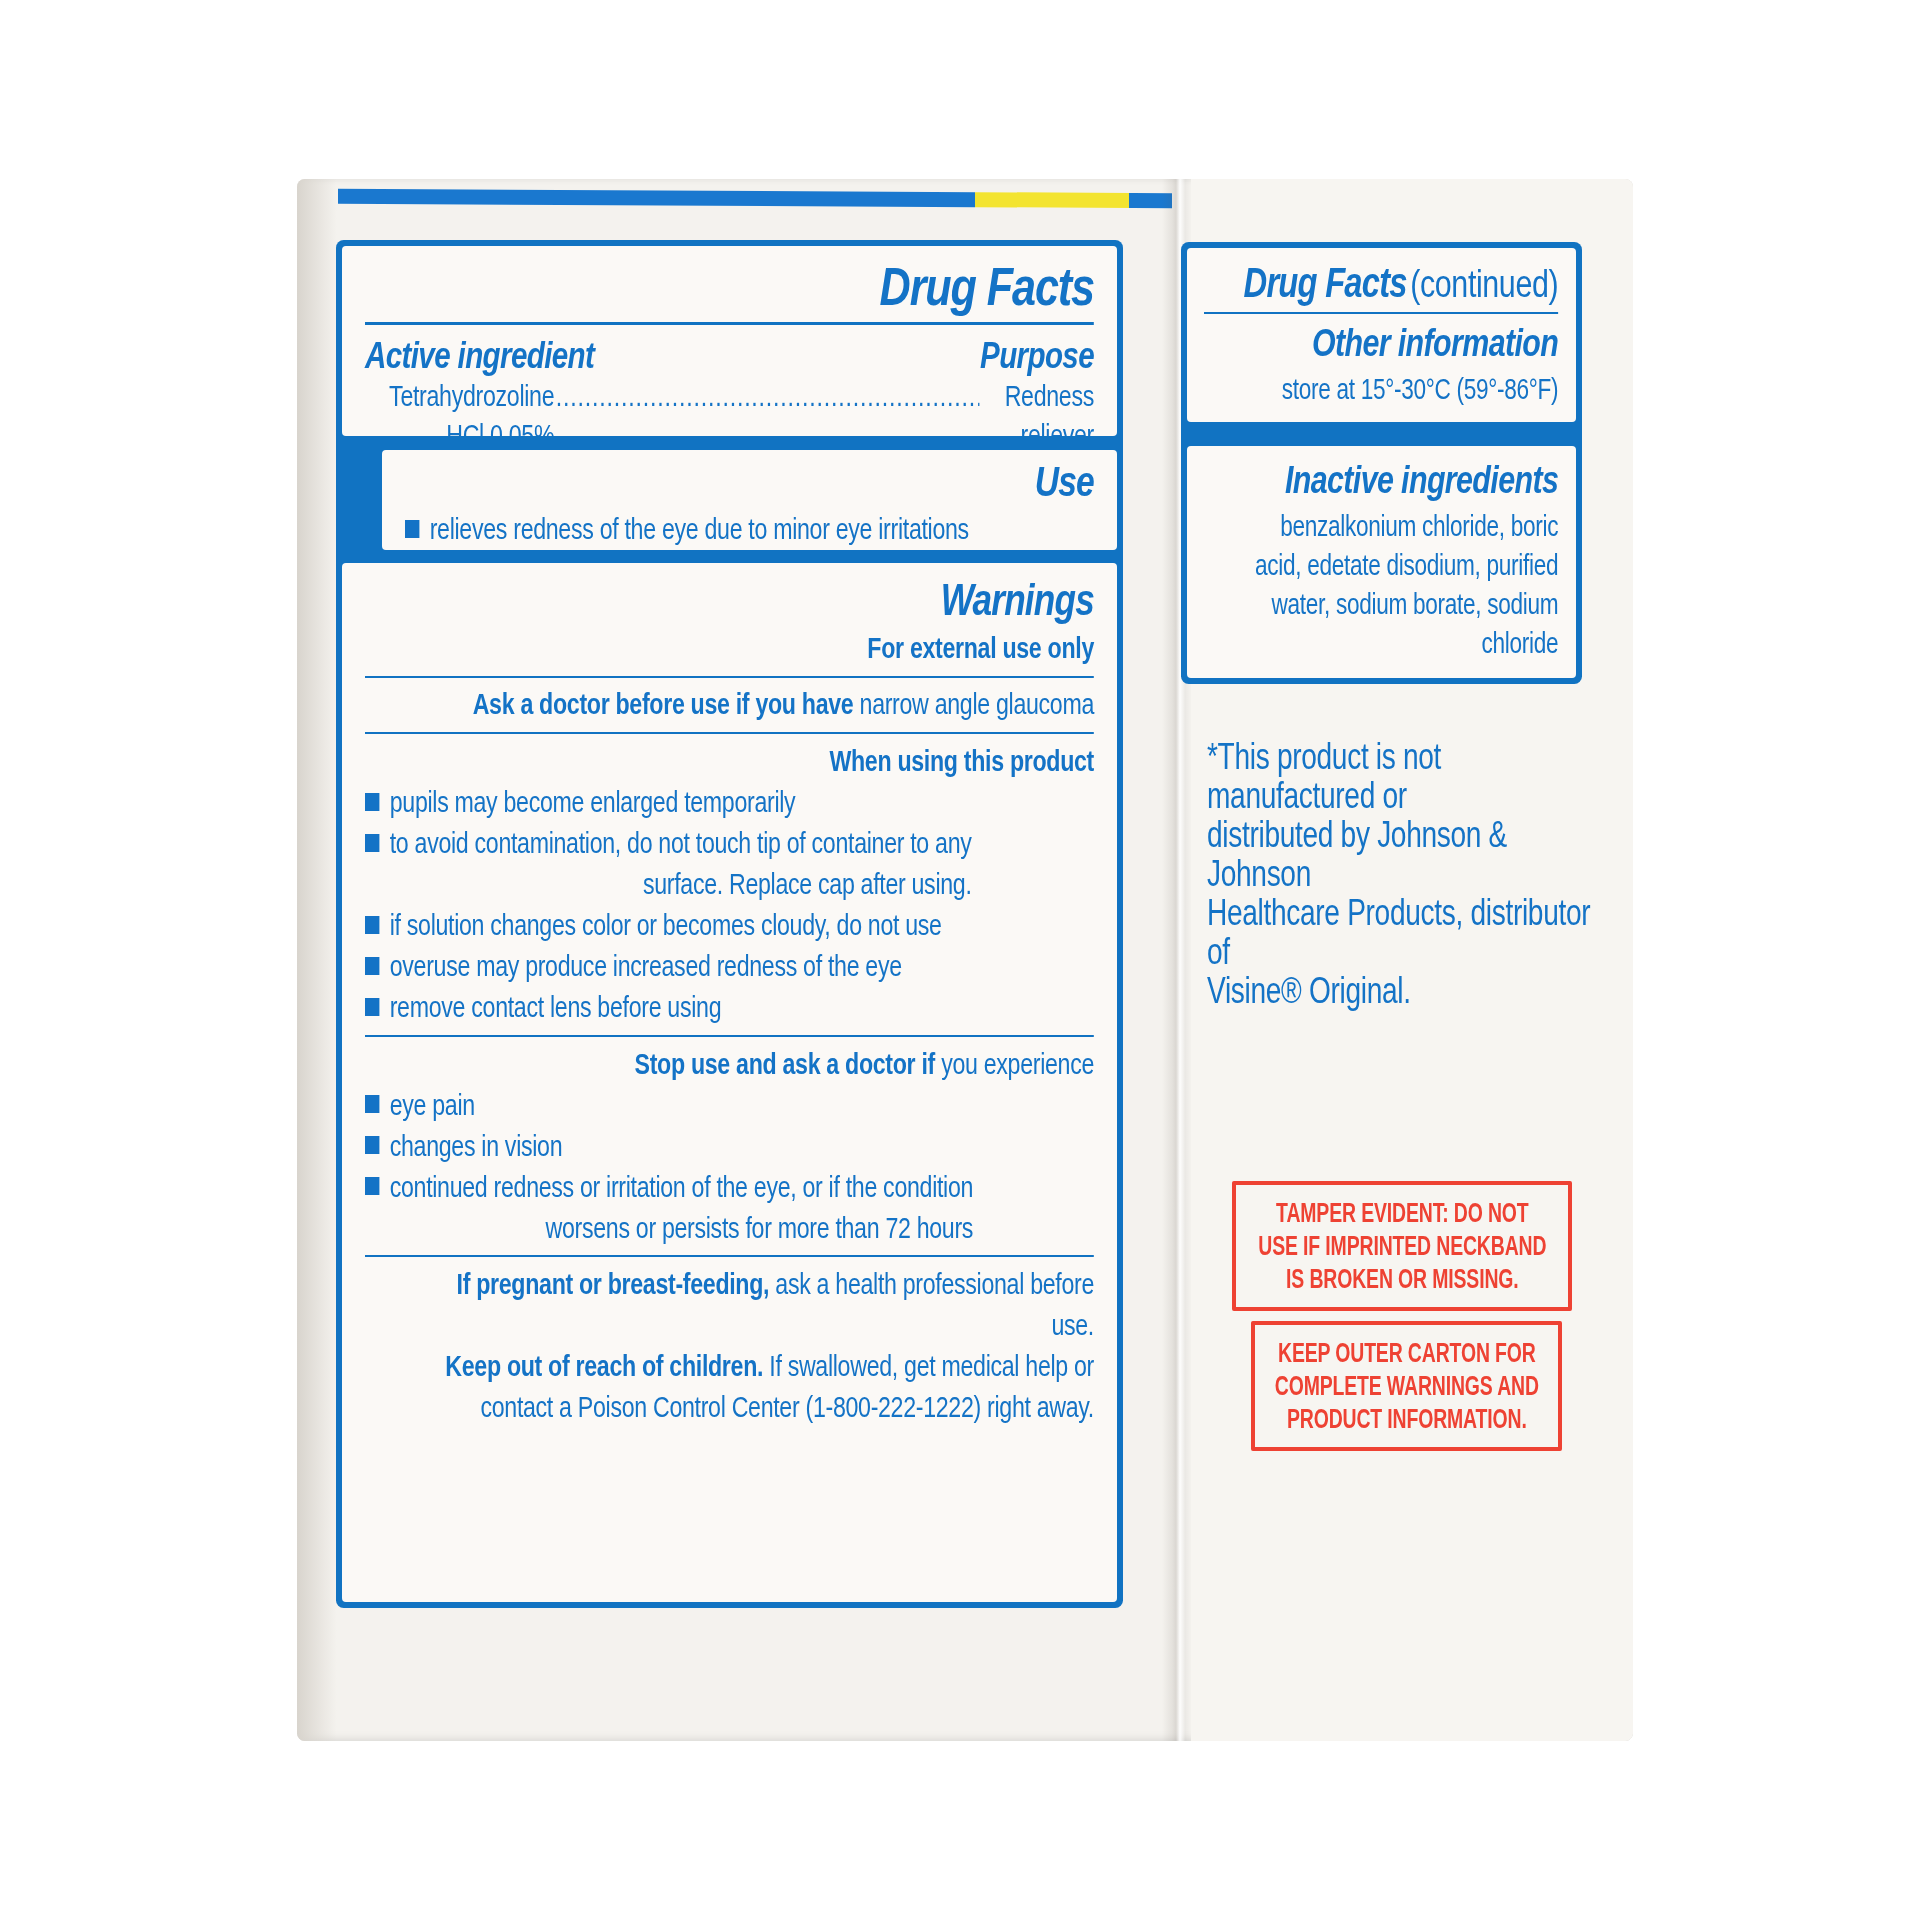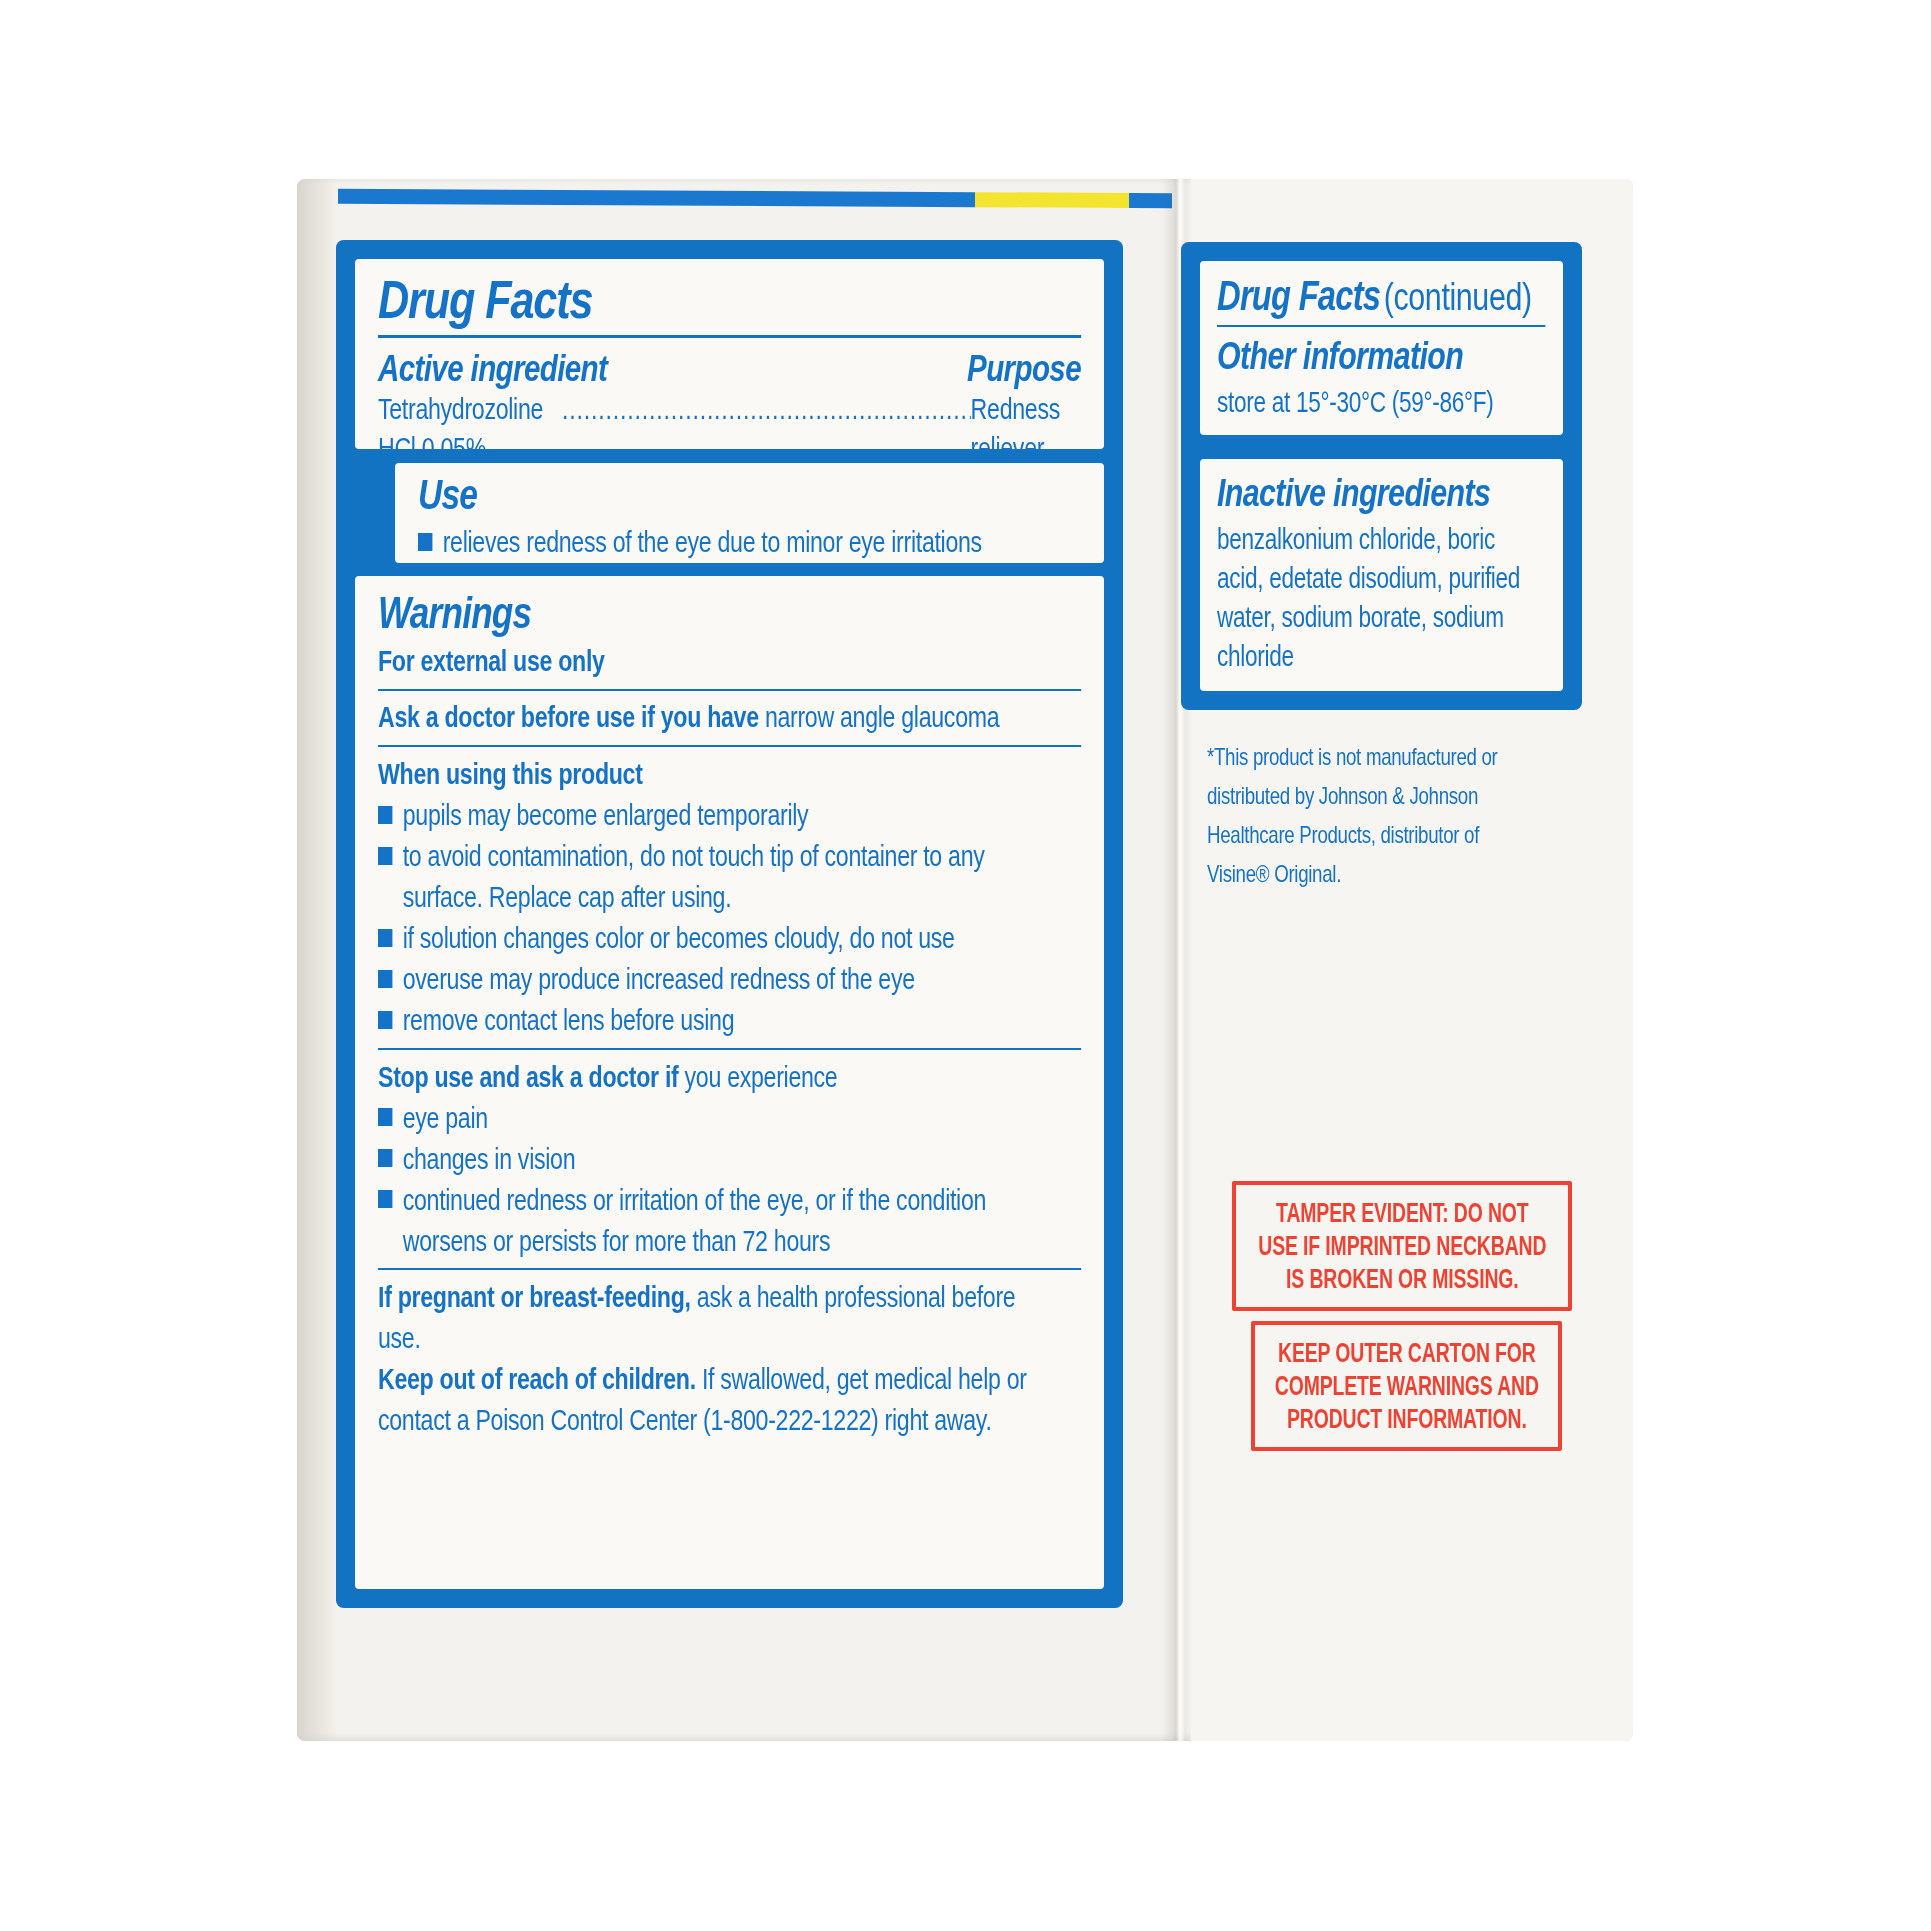--- a/index.html
+++ b/index.html
@@ -25,21 +25,21 @@
   .top-strip{position:absolute;left:41px;top:11.6px;width:834px;height:14.5px;
     background:linear-gradient(90deg,#1a78cf 0%,#1a78cf 76.4%,#f3e430 76.4%,#f3e430 94.9%,#1a78cf 94.9%,#1a78cf 100%);
     transform:skewY(.3deg);}
 
   
   .sq80{width:125%;transform:scaleX(.8);transform-origin:0 0;}
   .sq78{width:128.2%;transform:scaleX(.78);transform-origin:0 0;}
   .sq72{width:138.9%;transform:scaleX(.72);transform-origin:0 0;}
 
   
-  .panel{position:absolute;background:var(--blue-border);border-radius:7.7px;display:flex;flex-direction:column;gap:13.5px;padding:19px;}
+  .panel{position:absolute;background:var(--blue-border);border-radius:7.7px;display:flex;flex-direction:column;gap:13.5px;padding:6px;text-align:right;}
   .panel-left{left:39px;top:61px;width:787px;height:1368px;}
   .panel-right{left:884px;top:63px;width:401px;gap:24px;}
   .pbox{background:var(--paper);border-radius:3.9px;padding:9.7px 23px 11.6px;color:var(--blue);overflow:hidden;position:relative;}
   .panel-left .pbox1{flex:0 0 190px;}
   .panel-left .pbox2{flex:0 0 100px;margin-left:40px;}
   .panel-left .pbox3{flex:1 1 auto;}
   .panel-left .pbox4{flex:0 0 141px;}
 
   .df-title{font-size:54px;font-weight:bold;font-style:italic;letter-spacing:-1.4px;line-height:1.05;margin:1.9px 0 7.7px;}
   .df-title-sm{font-size:42px;font-weight:bold;font-style:italic;letter-spacing:-1px;line-height:1.1;display:inline;}
@@ -63,21 +63,21 @@
   .sqr{flex:0 0 auto;width:18.3px;height:18.3px;background:var(--blue);margin:10.6px 12.6px 0 0;}
 
   .dir-row{display:flex;align-items:flex-start;padding-right:58px;}
   .arrow{position:absolute;right:27px;bottom:31px;width:0;height:0;
     border-left:25px solid var(--blue);border-top:15.4px solid transparent;border-bottom:15.4px solid transparent;}
 
   .rp-txt{font-size:29px;line-height:39px;letter-spacing:-0.4px;}
 
   
   .disclaimer{position:absolute;left:910px;top:558px;width:398px;color:var(--blue);
-    font-size:24px;line-height:39px;letter-spacing:-0.4px;}
+    font-size:36px;line-height:39px;letter-spacing:-0.4px;}
 
   .red-box{position:absolute;border:4.8px solid var(--red);border-radius:1.9px;color:var(--red);
     font-weight:bold;text-align:center;padding:11.6px 7.7px;background:transparent;}
   .red-box .inner{font-size:27px;line-height:33px;letter-spacing:-0.2px;}
   .tamper{left:935px;top:1002px;width:340px;}
   .keep{left:954px;top:1142px;width:311px;}
 </style>
 </head>
 <body>
 

